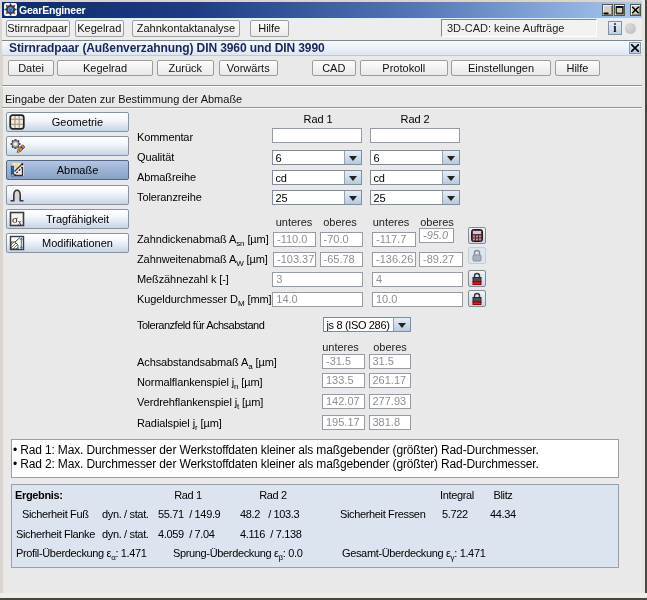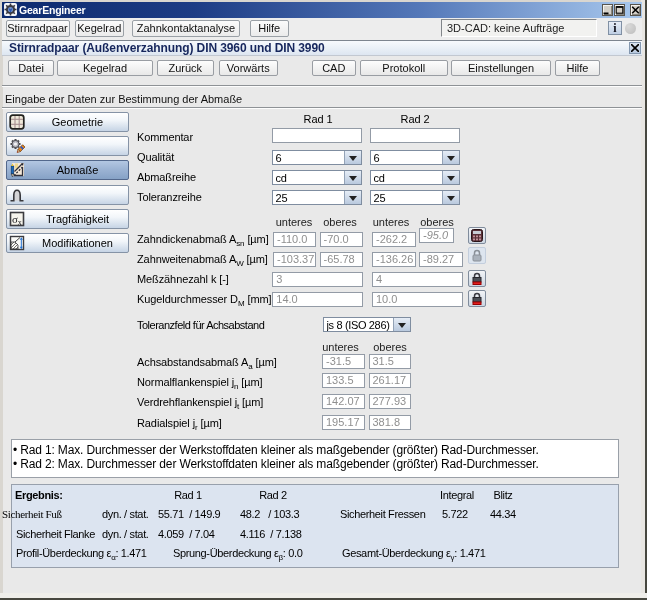--- a/index.html
+++ b/index.html
@@ -244,21 +244,21 @@
   </div>
 
 <div class="abs hdr ctr" style="left:294px; top:217px;">unteres</div>
 <div class="abs hdr ctr" style="left:340px; top:217px;">oberes</div>
 <div class="abs hdr ctr" style="left:391px; top:217px;">unteres</div>
 <div class="abs hdr ctr" style="left:437px; top:217px;">oberes</div>
 
 <div class="abs flabel" style="left:137px; top:233px;">Zahndickenabmaß A<sub>sn</sub> [µm]</div>
 <div class="abs tfield" style="left:273px; top:232px; width:43px;">-110.0</div>
 <div class="abs tfield" style="left:319.5px; top:232px; width:43px;">-70.0</div>
-<div class="abs tfield" style="left:372px; top:232px; width:44px;">-262.2</div>
+<div class="abs tfield" style="left:372px; top:232px; width:44px;">-117.7</div>
 <div class="abs tfield" style="left:419px; top:228px; width:35px;font-style:italic;">-95.0</div>
 
 <div class="abs flabel" style="left:137px; top:253px;">Zahnweitenabmaß A<sub>W</sub> [µm]</div>
 <div class="abs tfield" style="left:273px; top:252px; width:43px;">-103.37</div>
 <div class="abs tfield" style="left:319.5px; top:252px; width:43px;">-65.78</div>
 <div class="abs tfield" style="left:372px; top:252px; width:44px;">-136.26</div>
 <div class="abs tfield" style="left:419px; top:252px; width:43.5px;">-89.27</div>
 
 <div class="abs flabel" style="left:137px; top:273px;">Meßzähnezahl k [-]</div>
 <div class="abs tfield" style="left:272.3px; top:272px; width:91px;">3</div>
@@ -330,21 +330,21 @@
 <div class="abs" id="notes"></div>
 <div class="abs note" style="top:444px;">• Rad 1: Max. Durchmesser der Werkstoffdaten kleiner als maßgebender (größter) Rad-Durchmesser.</div>
 <div class="abs note" style="top:457.5px;">• Rad 2: Max. Durchmesser der Werkstoffdaten kleiner als maßgebender (größter) Rad-Durchmesser.</div>
 
 <div class="abs" id="results"></div>
 <div class="abs res bold" style="left:15px; top:489px;">Ergebnis:</div>
 <div class="abs res ctr" style="left:188px; top:489px;">Rad 1</div>
 <div class="abs res ctr" style="left:273px; top:489px;">Rad 2</div>
 <div class="abs res ctr" style="left:457px; top:489px;">Integral</div>
 <div class="abs res ctr" style="left:503px; top:489px;">Blitz</div>
-<div class="abs res" style="left:2px; top:508px;font-family:Liberation Serif, serif;">Sicherheit Fuß</div>
+<div class="abs res" style="left:22px; top:508px;">Sicherheit Fuß</div>
 <div class="abs res" style="left:102px; top:508px;">dyn. / stat.</div>
 <div class="abs res" style="left:158px; top:508px;">55.71&nbsp;&nbsp;/ 149.9</div>
 <div class="abs res" style="left:240px; top:508px;">48.2&nbsp;&nbsp;&nbsp;/ 103.3</div>
 <div class="abs res" style="left:340px; top:508px;">Sicherheit Fressen</div>
 <div class="abs res" style="left:442px; top:508px;">5.722</div>
 <div class="abs res" style="left:490px; top:508px;">44.34</div>
 <div class="abs res" style="left:16px; top:528px;">Sicherheit Flanke</div>
 <div class="abs res" style="left:102px; top:528px;">dyn. / stat.</div>
 <div class="abs res" style="left:158px; top:528px;">4.059&nbsp;&nbsp;/ 7.04</div>
 <div class="abs res" style="left:240px; top:528px;">4.116&nbsp;&nbsp;/ 7.138</div>

